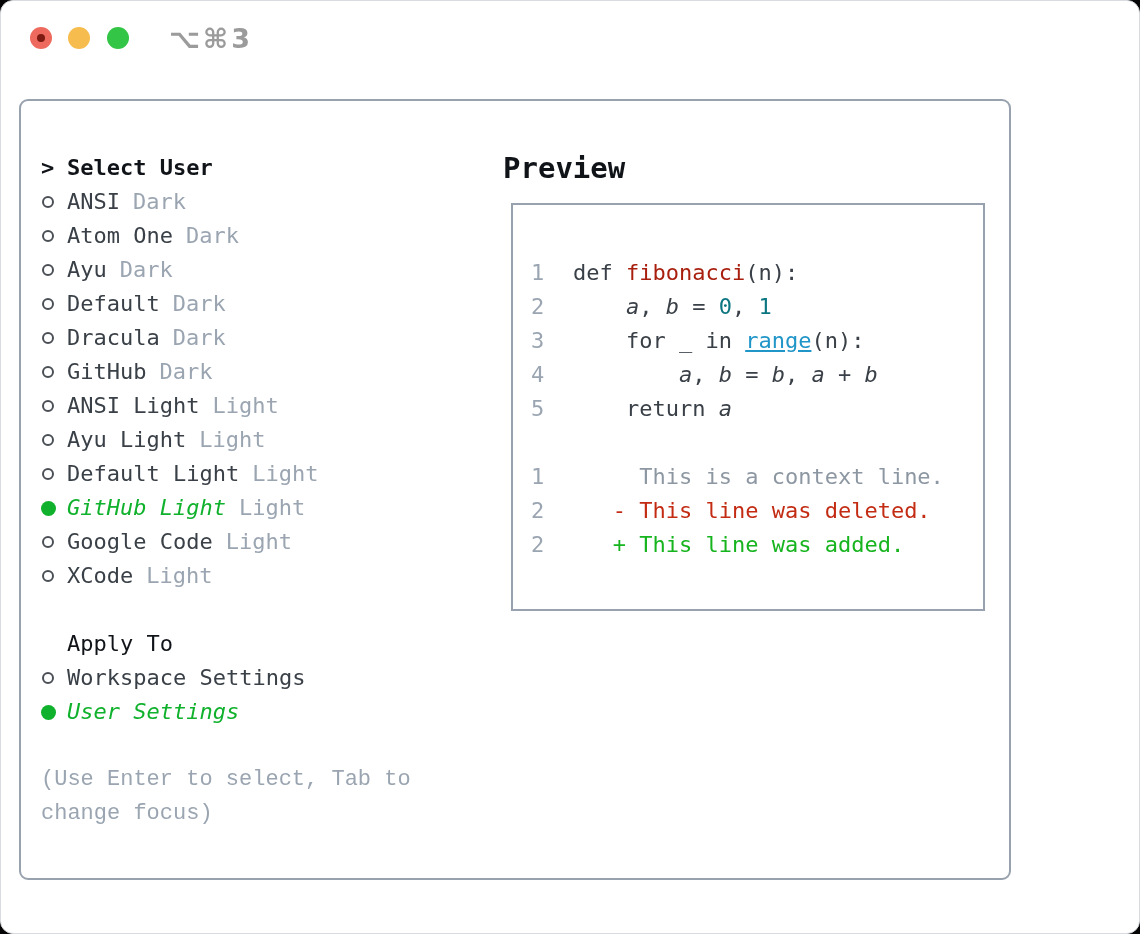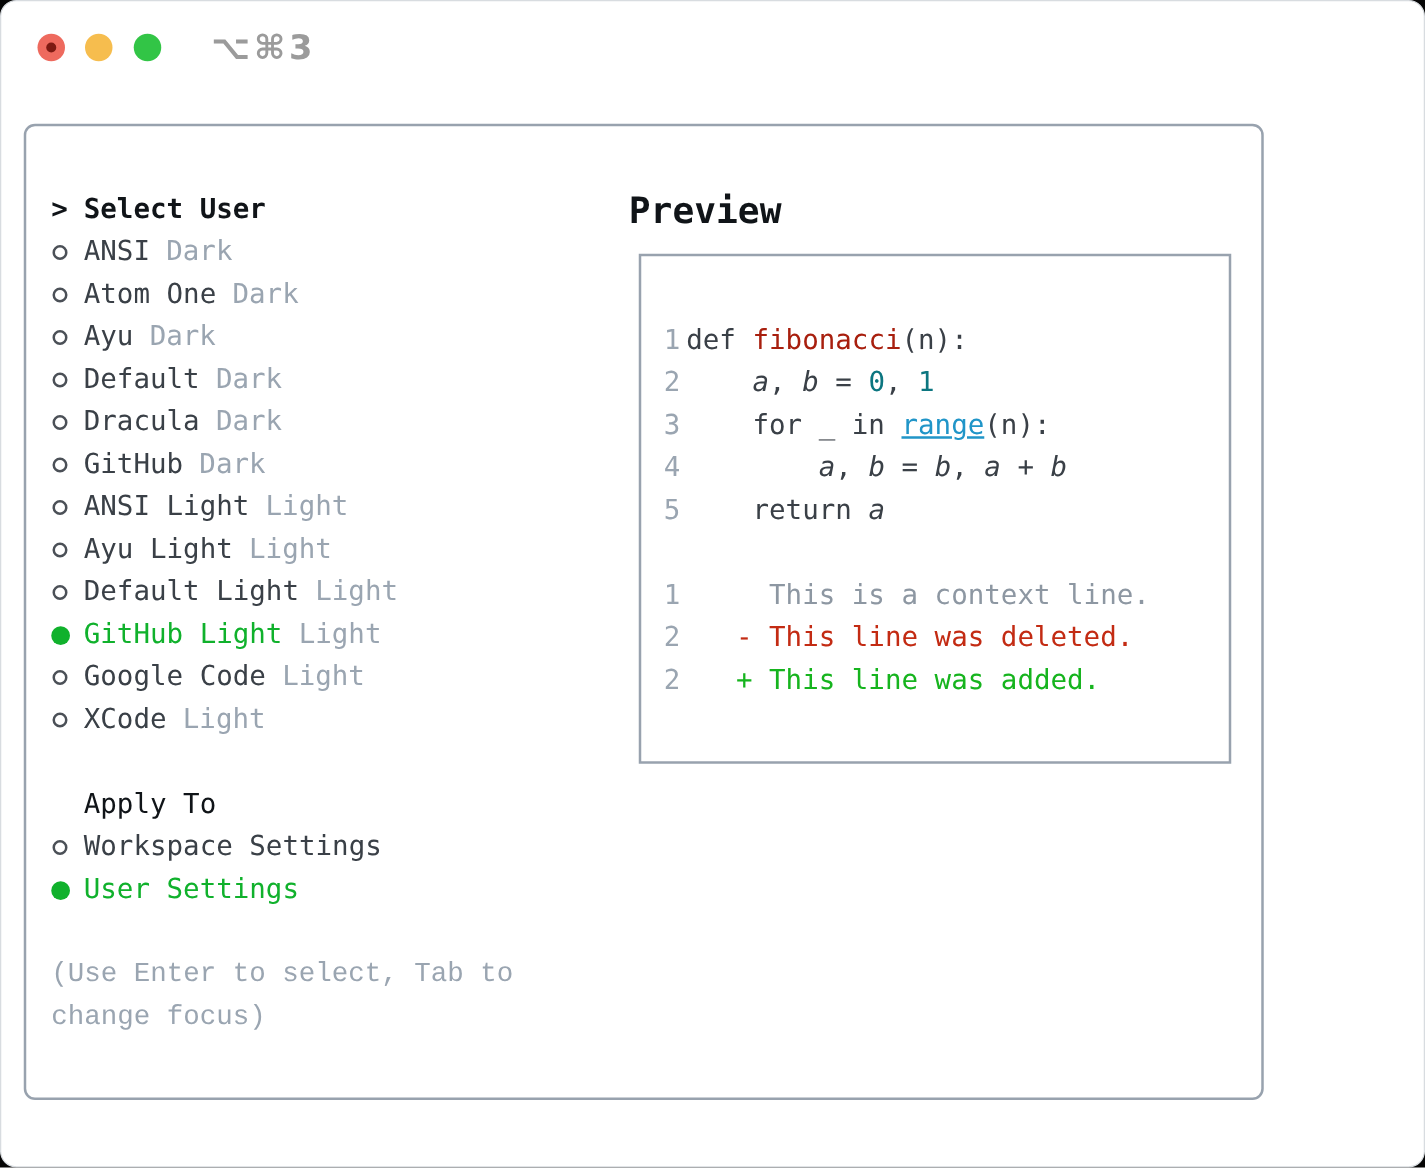--- a/index.html
+++ b/index.html
@@ -58,21 +58,21 @@
   .radio{
     width:12px;height:12px;border:2px solid #4b5057;border-radius:50%;
     box-sizing:border-box;margin-left:1px;
   }
   .radio.sel{
     width:15px;height:15px;border:none;background:var(--accent-green);
     margin-left:0;
   }
   .hdr{color:var(--heading-black);font-weight:bold;}
   .tname{color:var(--text-dark);text-align:right;}
-  .tname.sel{color:var(--accent-green);}
+  .tname.sel{color:var(--accent-green);font-style:italic;}
   .ttag{color:var(--muted-gray);margin-left:13px;text-align:right;}
   .apply-label{color:var(--heading-black);}
   .spacer{height:34px;}
   .hint{
     color:var(--muted-gray);
     white-space:normal;
     font-family:Liberation Mono, monospace;
   }
   
   .preview-label{
@@ -84,21 +84,21 @@
     position:absolute;left:490px;top:102px;width:474px;height:408px;
     border:2px solid var(--border-gray);
     box-sizing:border-box;
     padding:51px 0 0 18px;
     overflow:hidden;
   }
   .code-line{
     display:flex;font-size:22px;line-height:34px;height:34px;white-space:pre;
   }
   .ln{width:14px;flex:0 0 14px;color:var(--muted-gray);}
-  .code{margin-left:4px;white-space:pre;}
+  .code{margin-left:28px;white-space:pre;}
   .tok-plain{color:var(--text-dark);}
   .tok-fn{color:var(--func-red);}
   .tok-lit{color:var(--num-teal);}
   .tok-bi{color:var(--builtin-blue);text-decoration:underline;}
   .tok-var{color:var(--text-dark);font-style:italic;}
   .tok-ctx{color:var(--context-gray);}
   .tok-del{color:var(--deleted-red);}
   .tok-add{color:var(--added-green);}
 </style>
 </head>

